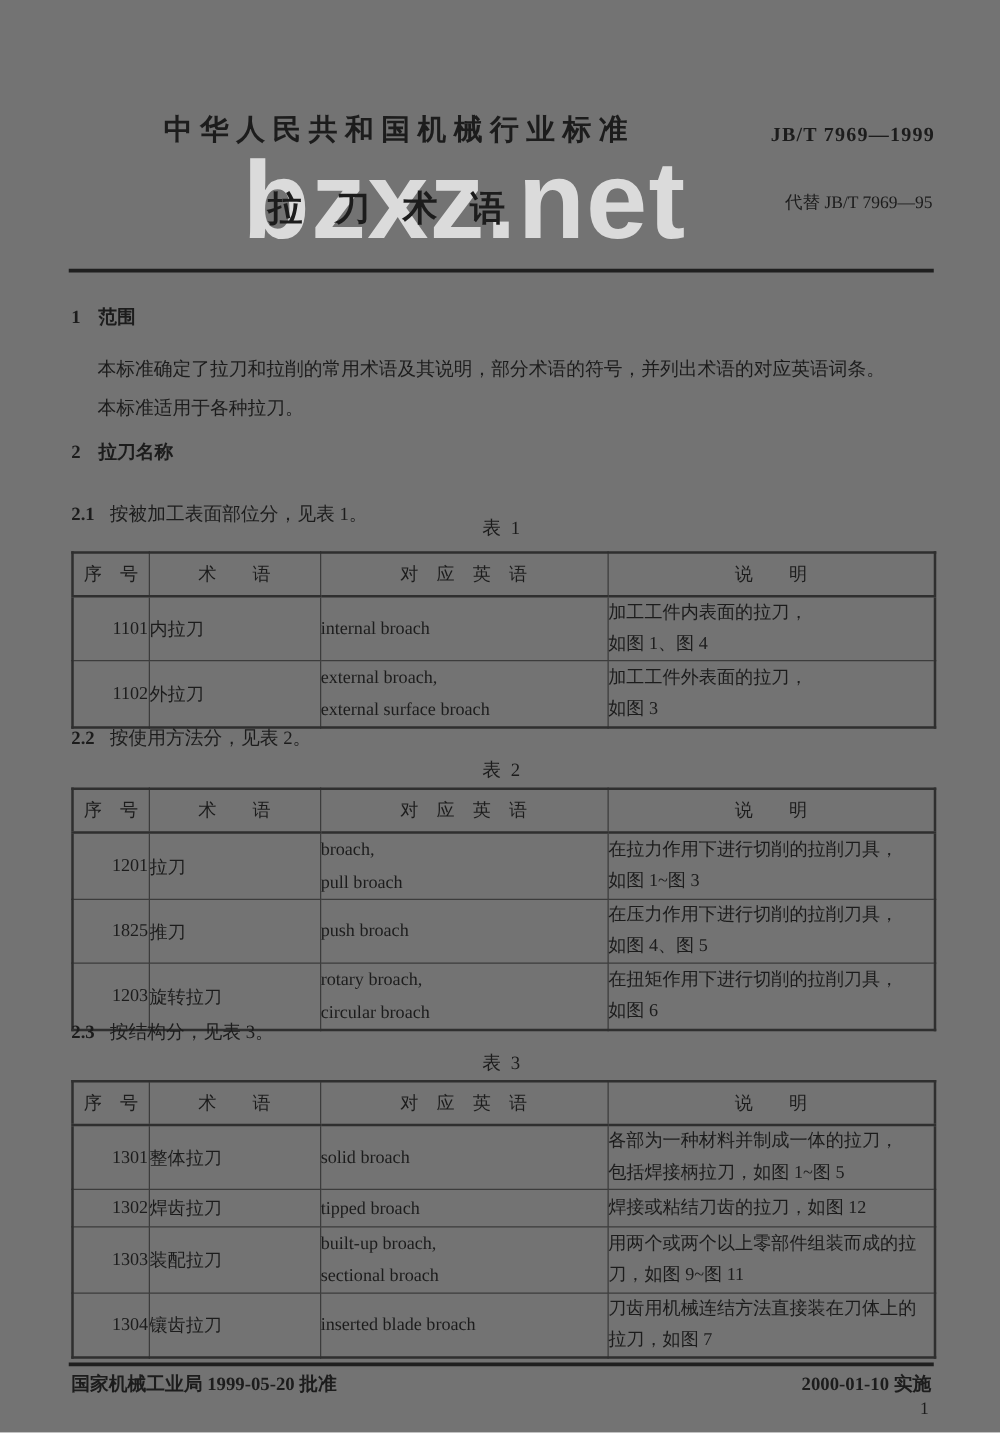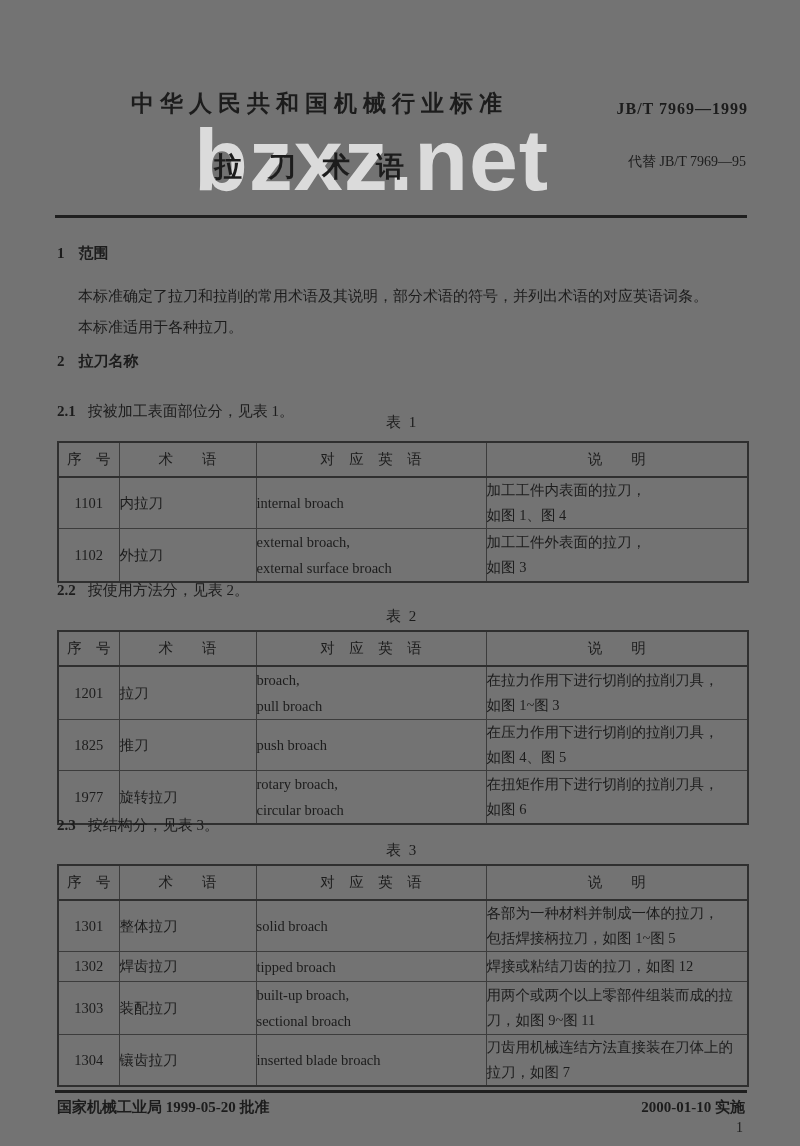--- a/index.html
+++ b/index.html
@@ -50,21 +50,21 @@
   table.t{
     position:absolute;left:57px;width:690px;border-collapse:collapse;
     table-layout:fixed;z-index:2;border:2.5px solid #2f2f2f;
   }
   table.t th, table.t td{
     border:1.5px solid #3c3c3c;padding:0;font-weight:normal;
     font-size:14.5px;color:#1c1c1c;
   }
   table.t thead th{border-bottom:2px solid #2f2f2f;text-align:center;}
   col.c1{width:61px;}col.c2{width:137px;}col.c3{width:230px;}col.c4{width:262px;}
-  td.code{text-align:center;}
+  td.code{text-align:right;}
   td.term{text-align:left;padding-left:22px;}
   td.eng{text-align:left;padding-left:46px;white-space:pre-line;line-height:26px;}
   td.expl{text-align:left;padding-left:16px;padding-right:6px;white-space:pre-line;line-height:25px;}
   tr.rh-head{height:35px;}
   tr.rh-a{height:48px;}
   tr.rh-b{height:46px;}
   tr.rh-c{height:44px;}
   tr.rh-d{height:30px;}
   .footer-row{
     left:57px;right:55px;top:1098px;display:flex;justify-content:space-between;
@@ -168,21 +168,21 @@
 如图 1~图 3</td>
       </tr>
       <tr class="rh-b">
         <td class="code">1825</td>
         <td class="term">推刀</td>
         <td class="eng">push broach</td>
         <td class="expl">在压力作用下进行切削的拉削刀具，
 如图 4、图 5</td>
       </tr>
       <tr class="rh-a">
-        <td class="code">1977</td>
+        <td class="code">1203</td>
         <td class="term">旋转拉刀</td>
         <td class="eng">rotary broach,
 circular broach</td>
         <td class="expl">在扭矩作用下进行切削的拉削刀具，
 如图 6</td>
       </tr>
     </tbody>
   </table>
 
   <div class="abs h-sub" style="top:816px;">

